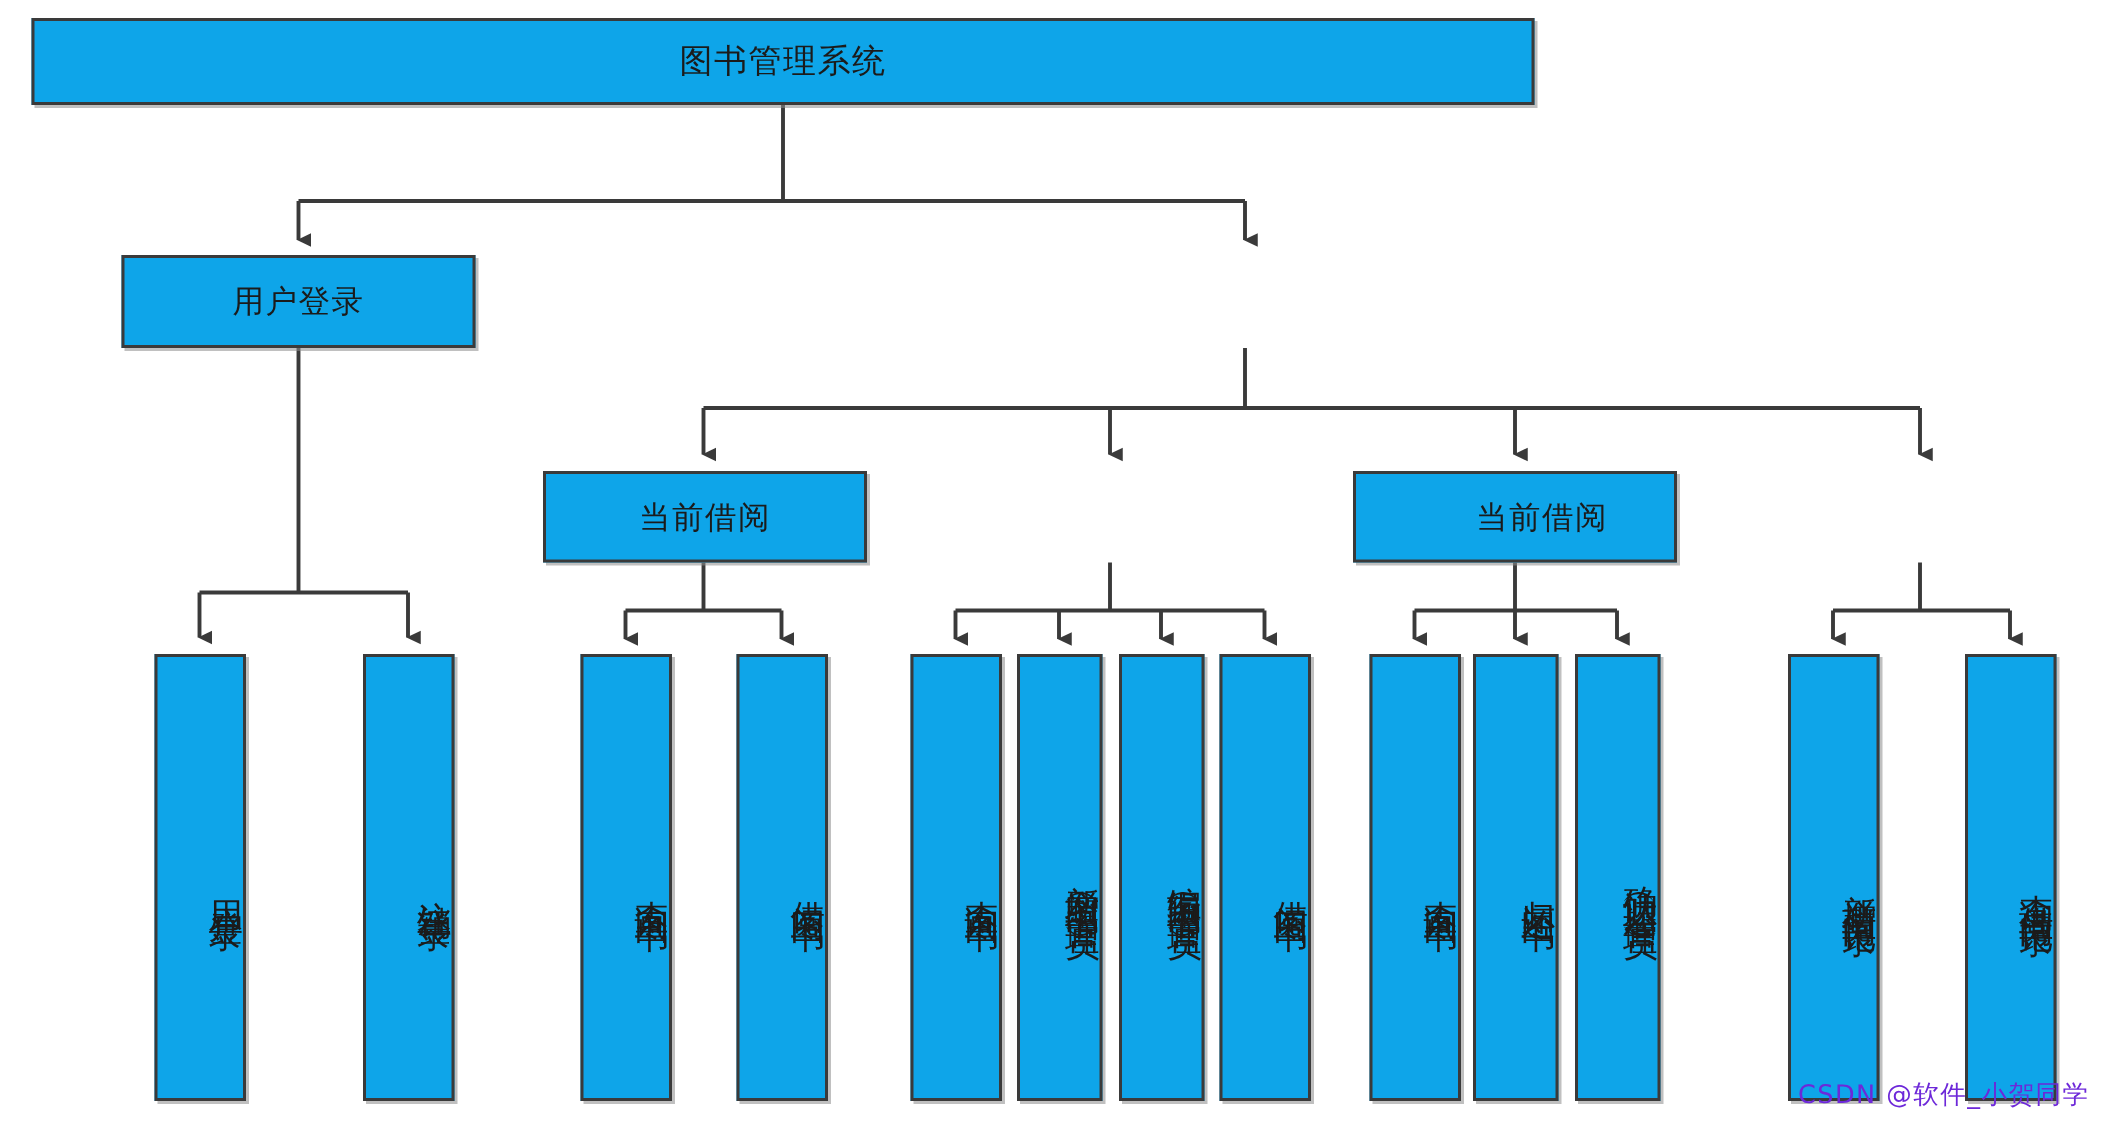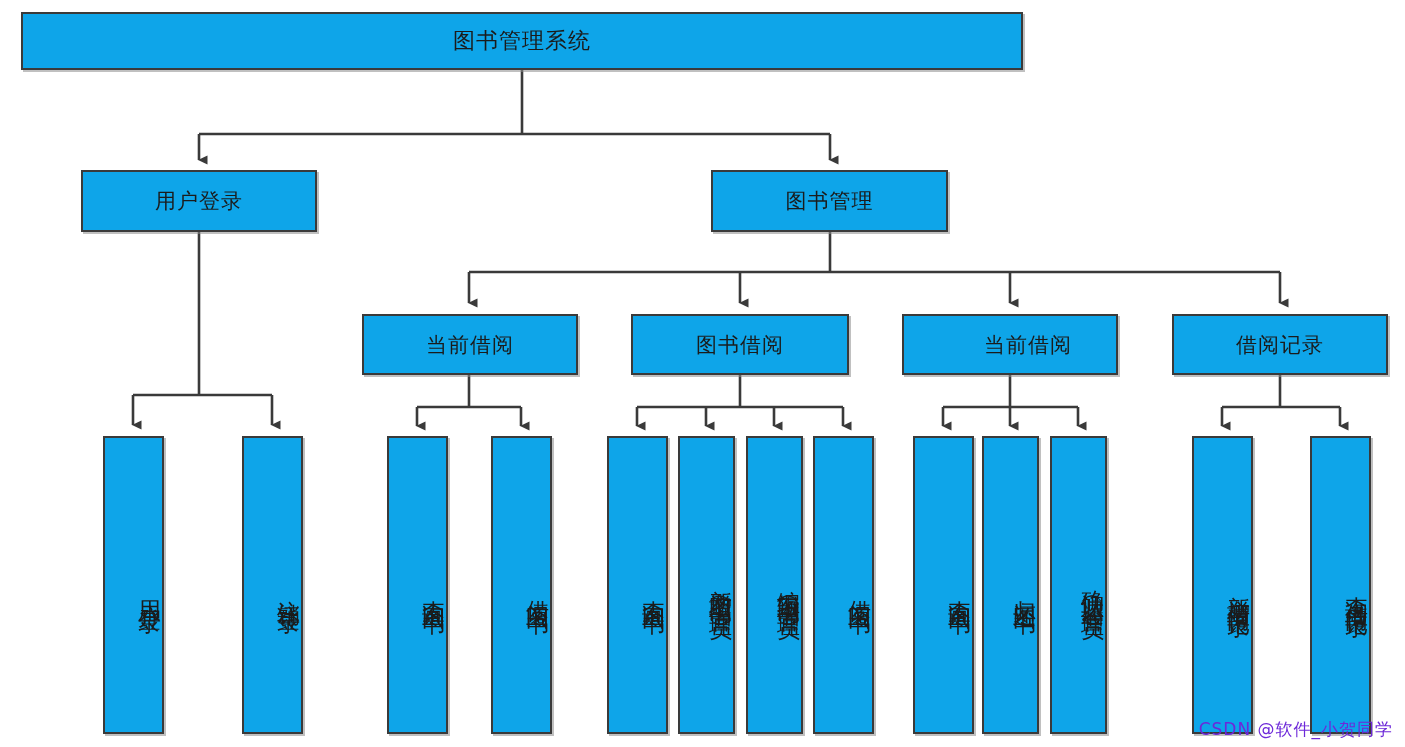--- a/index.html
+++ b/index.html
@@ -95,35 +95,26 @@
     </g>
   </svg>
 
   <div class="node horiz root" style="left:21px;top:12px;width:1002px;height:58px;">
     <span>图书管理系统</span>
   </div>
 
   <div class="node horiz" style="left:81px;top:170px;width:236px;height:62px;">
     <span>用户登录</span>
   </div>
-  <div class="node horiz" style="left:711px;top:170px;width:237px;height:62px;">
-    <span>图书管理</span>
-  </div>
 
   <div class="node horiz" style="left:362px;top:314px;width:216px;height:61px;">
     <span>当前借阅</span>
   </div>
-  <div class="node horiz" style="left:631px;top:314px;width:218px;height:61px;">
-    <span>图书借阅</span>
-  </div>
   <div class="node horiz" style="left:902px;top:314px;width:216px;height:61px;padding-left:36px;">
     <span>当前借阅</span>
-  </div>
-  <div class="node horiz" style="left:1172px;top:314px;width:216px;height:61px;">
-    <span>借阅记录</span>
   </div>
 
   <div class="node vert" style="left:103px;top:436px;width:61px;height:298px;">
     <span>用户登录</span>
   </div>
   <div class="node vert" style="left:242px;top:436px;width:61px;height:298px;">
     <span>注销登录</span>
   </div>
 
   <div class="node vert" style="left:387px;top:436px;width:61px;height:298px;">

